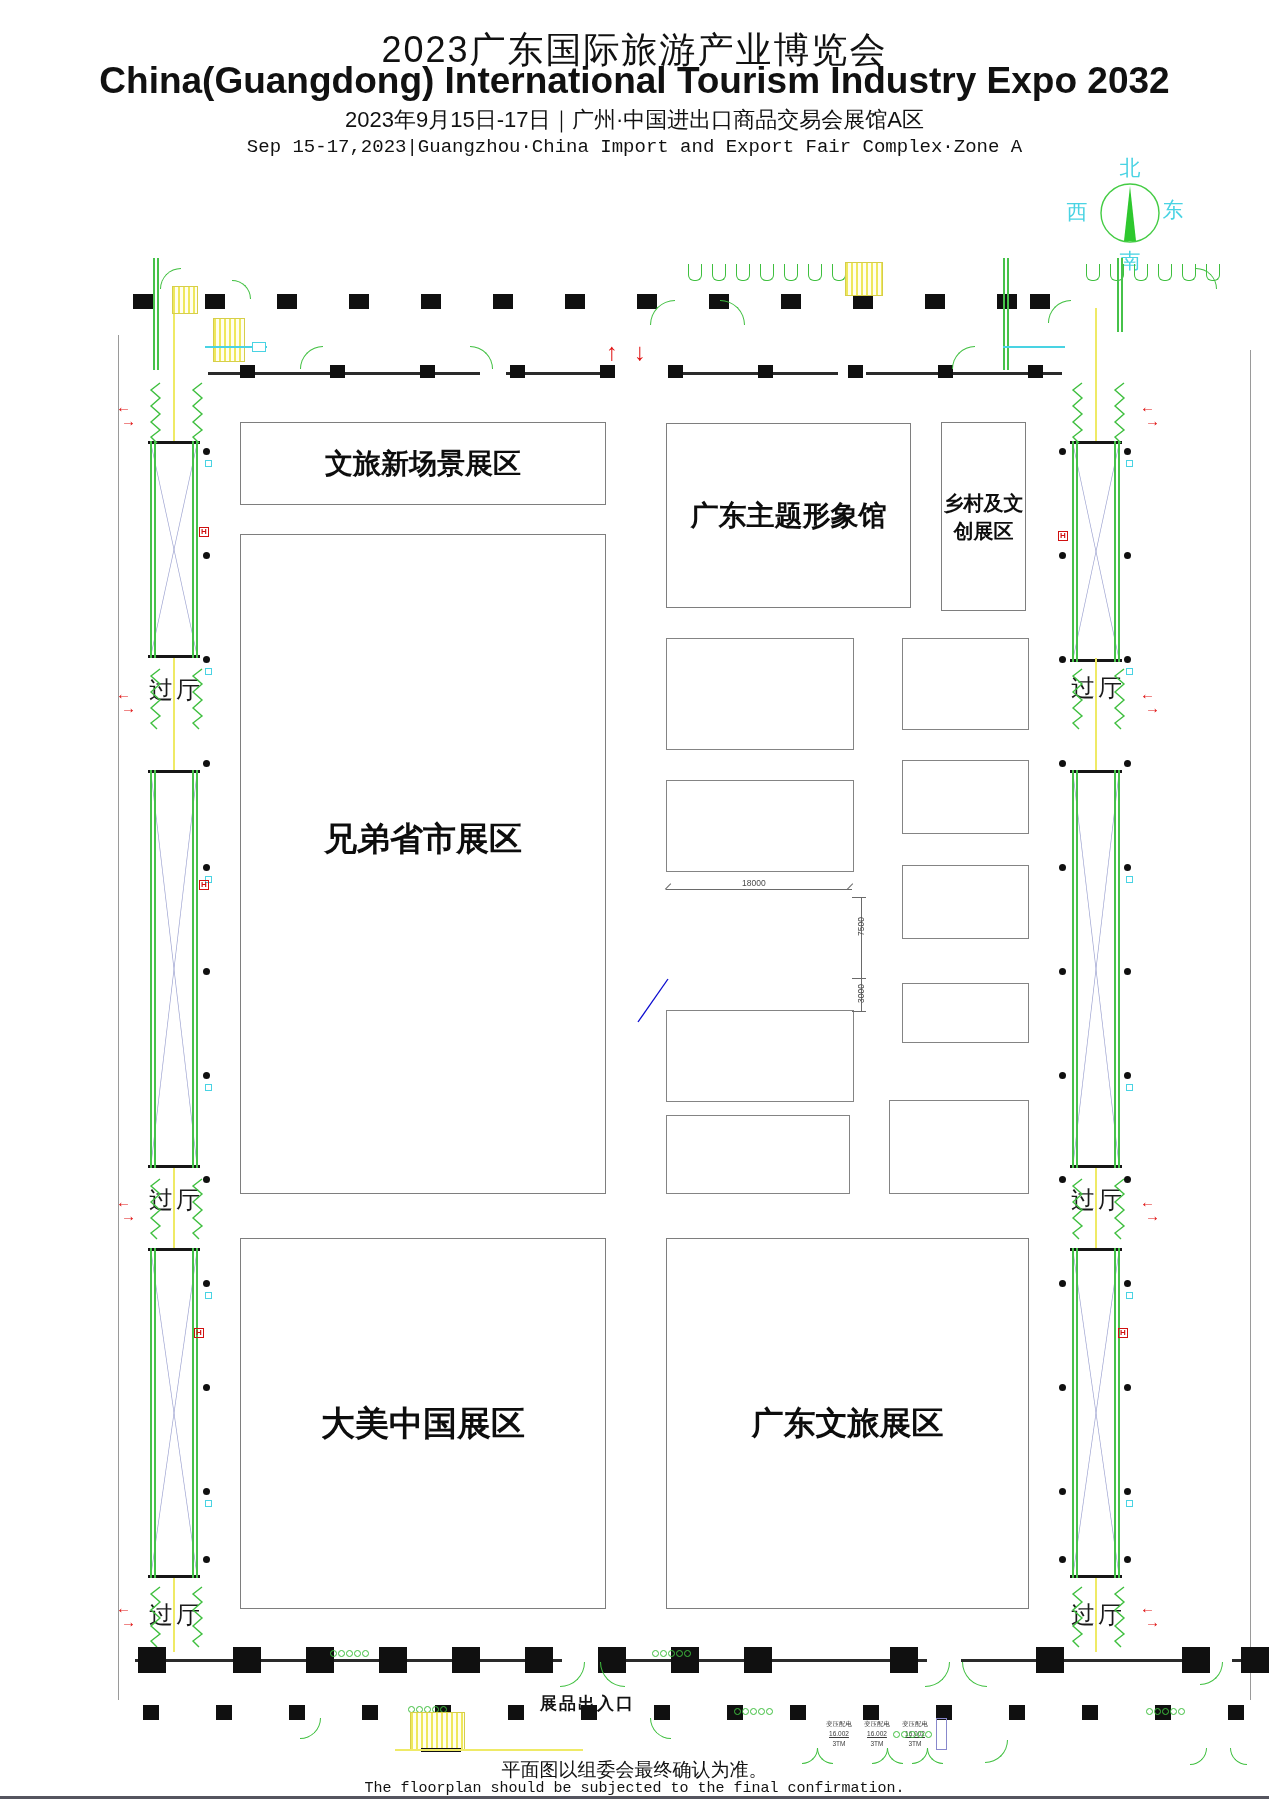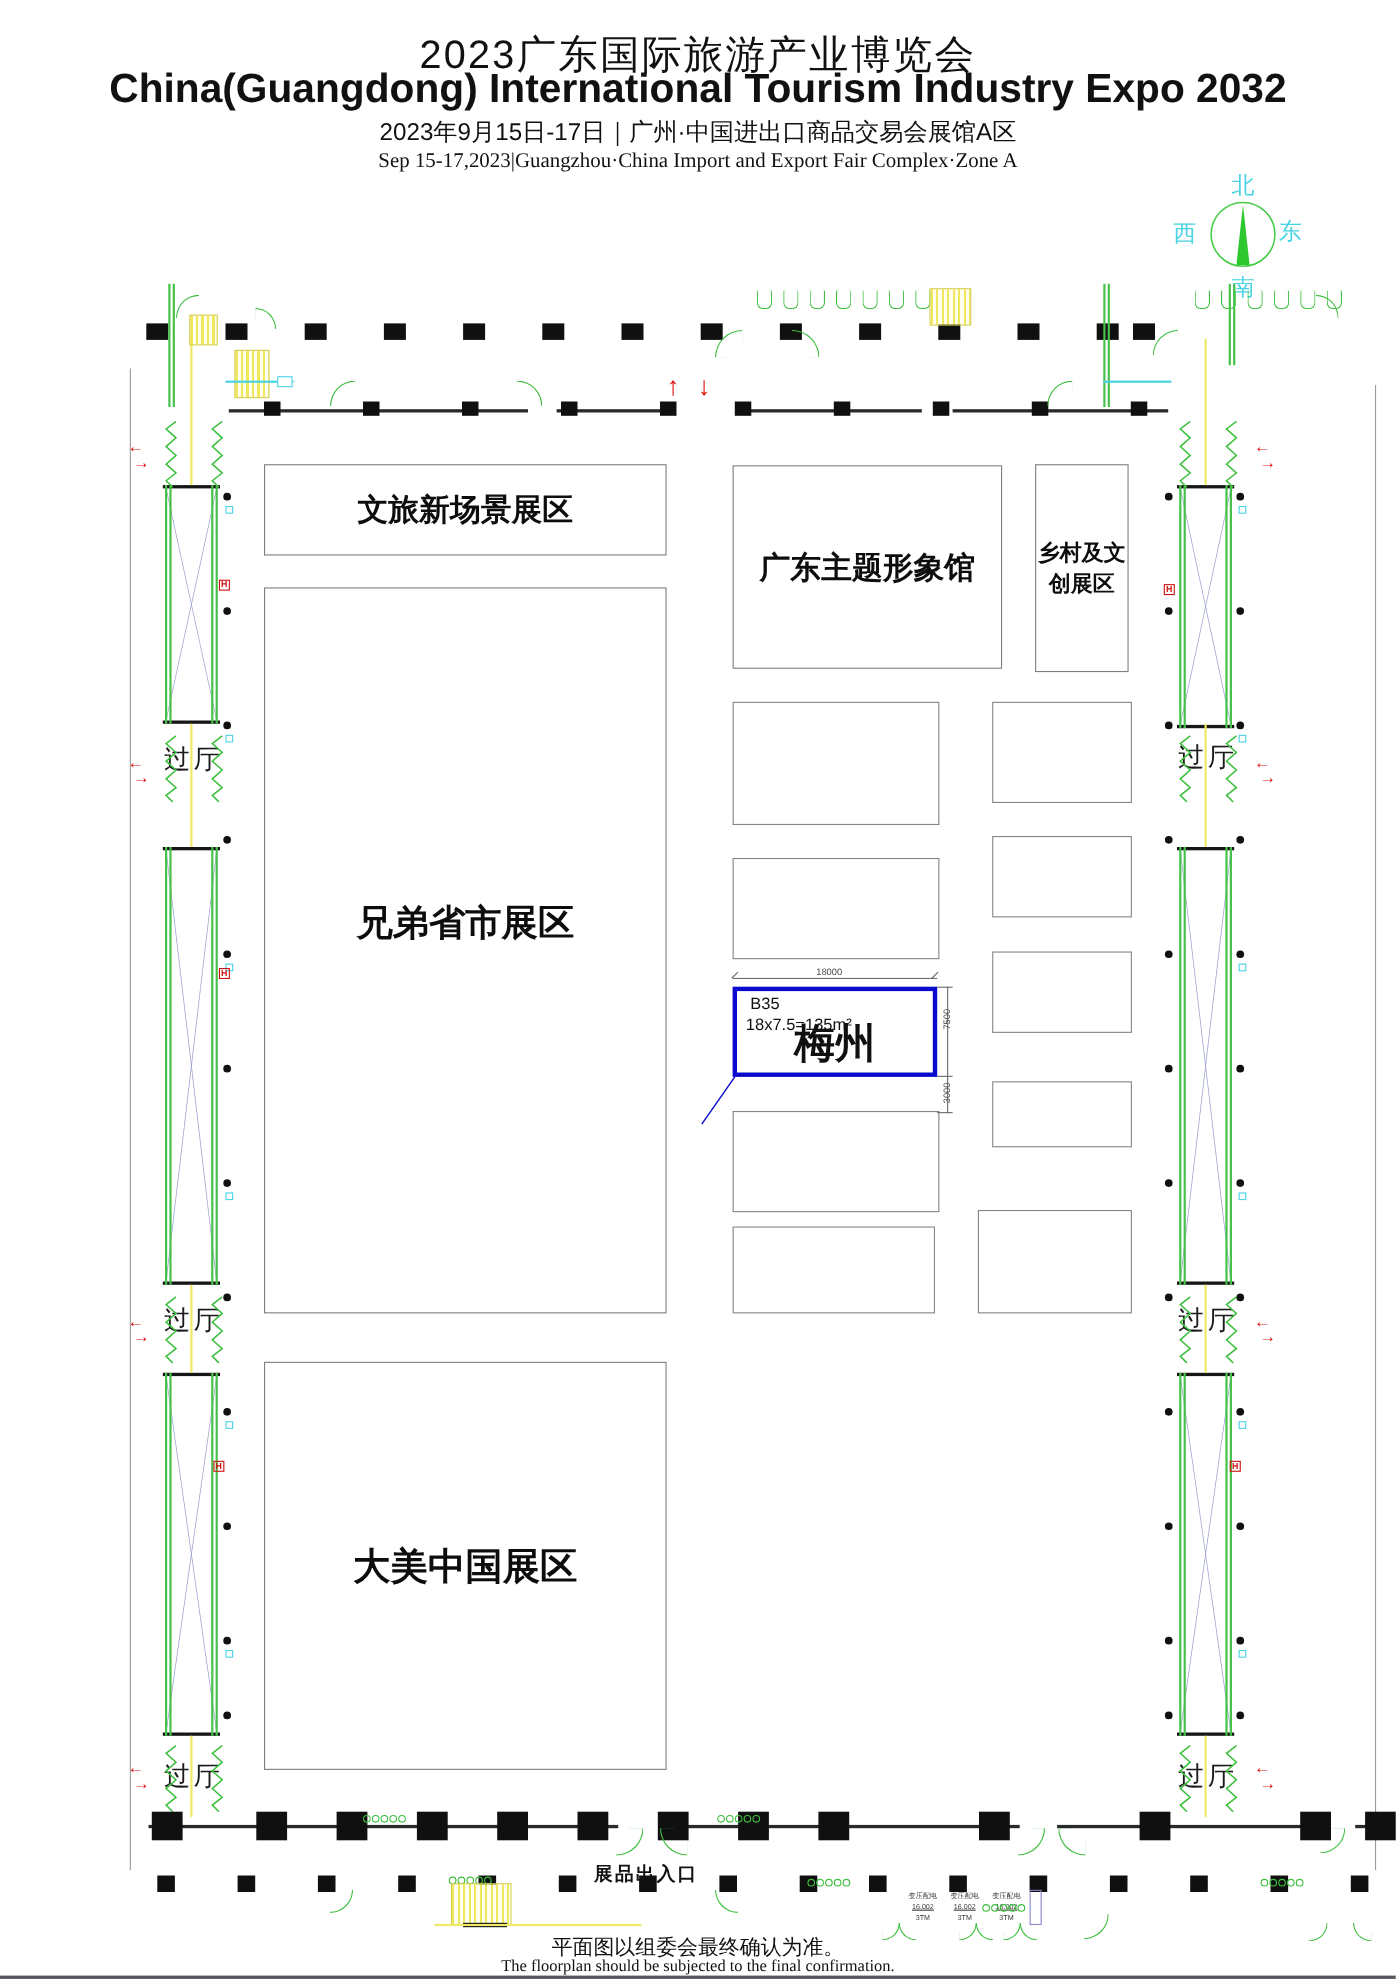--- a/index.html
+++ b/index.html
@@ -1,20 +1,20 @@
 <!DOCTYPE html>
 <html><head>
 <meta charset="utf-8">
 <style>
   html,body{margin:0;padding:0;background:#fff;}
   .page{position:relative;width:1269px;height:1803px;background:#fff;overflow:hidden;
         font-family:"Liberation Sans",sans-serif;color:#111;}
   .abs{position:absolute;}
   .ctr{left:0;right:0;text-align:center;}
-  .mono{font-family:Liberation Serif, serif;}
+  .mono{font-family:Liberation Mono, monospace;}
   .box{position:absolute;border:1.4px solid #848484;background:#fff;}
   .zone{position:absolute;border:1.5px solid #7e7e7e;background:#fff;display:flex;
         align-items:center;justify-content:center;text-align:center;font-weight:bold;color:#0d0d0d;}
   .cseg{position:absolute;width:52px;border-top:3px solid #161616;border-bottom:3px solid #161616;background:#fff;box-sizing:border-box;}
   .gl{position:absolute;width:1.6px;background:#46C24A;}
   .yl{position:absolute;background:#EFEA66;}
   .sq{position:absolute;background:#101010;}
   .dot{position:absolute;background:#101010;border-radius:50%;}
   .cysq{position:absolute;border:1px solid #49D3E3;background:#fff;}
   .redtxt{position:absolute;color:#E01010;font-weight:bold;line-height:1;}
@@ -76,36 +76,34 @@
   <div class="zone" style="left:240px;top:534px;width:364px;height:658px;font-size:33px;">
     <span style="position:relative;top:-25px;">兄弟省市展区</span>
   </div>
   <div class="zone" style="left:941px;top:422px;width:83px;height:187px;font-size:20px;line-height:1.4;flex-direction:column;">
     <span>乡村及文</span>
     <span>创展区</span>
   </div>
   <div class="zone" style="left:240px;top:1238px;width:364px;height:369px;font-size:34px;">
     <span>大美中国展区</span>
   </div>
+  <div class="zone" style="left:666px;top:1238px;width:361px;height:369px;font-size:32px;">
+    <span>广东文旅展区</span>
+  </div>
 
   <div class="box" style="left:666px;top:638px;width:186px;height:110px;"></div>
   <div class="box" style="left:666px;top:780px;width:186px;height:90px;"></div>
   <div class="box" style="left:666px;top:1010px;width:186px;height:90px;"></div>
   <div class="box" style="left:666px;top:1115px;width:182px;height:77px;"></div>
   <div class="box" style="left:902px;top:638px;width:125px;height:90px;"></div>
   <div class="box" style="left:902px;top:760px;width:125px;height:72px;"></div>
   <div class="box" style="left:902px;top:865px;width:125px;height:72px;"></div>
   <div class="box" style="left:902px;top:983px;width:125px;height:58px;"></div>
   <div class="box" style="left:889px;top:1100px;width:138px;height:92px;"></div>
 
-  <div class="abs" style="left:666px;top:897px;width:186px;height:82px;border:4px solid #0A0ACF;background:#fff;box-sizing:border-box;z-index:4;">
-    <span class="bluebox-text" style="left:12px;top:3px;font-size:15px;">B35</span>
-    <span class="bluebox-text" style="left:8px;top:22px;font-size:15px;">18x7.5=135m²</span>
-    <span class="bluebox-text" style="left:50%;bottom:1px;transform:translateX(-50%);font-size:37px;font-weight:bold;">梅州</span>
-  </div>
 
   <div class="dimline" style="left:666px;top:889px;width:186px;height:1px;"></div>
   <div class="dimline" style="left:664px;top:886px;width:8px;height:1px;transform:rotate(-45deg);"></div>
   <div class="dimline" style="left:846px;top:886px;width:8px;height:1px;transform:rotate(-45deg);"></div>
   <span class="dimlab" style="left:742px;top:878px;font-size:8.5px;">18000</span>
   <div class="dimline" style="left:852px;top:897px;width:14px;height:1px;"></div>
   <div class="dimline" style="left:852px;top:978px;width:14px;height:1px;"></div>
   <div class="dimline" style="left:852px;top:1011px;width:14px;height:1px;"></div>
   <div class="dimline" style="left:861px;top:897px;width:1px;height:115px;"></div>
   <span class="dimlab" style="left:856px;top:936px;font-size:8.5px;transform:rotate(-90deg);transform-origin:left top;">7500</span>

